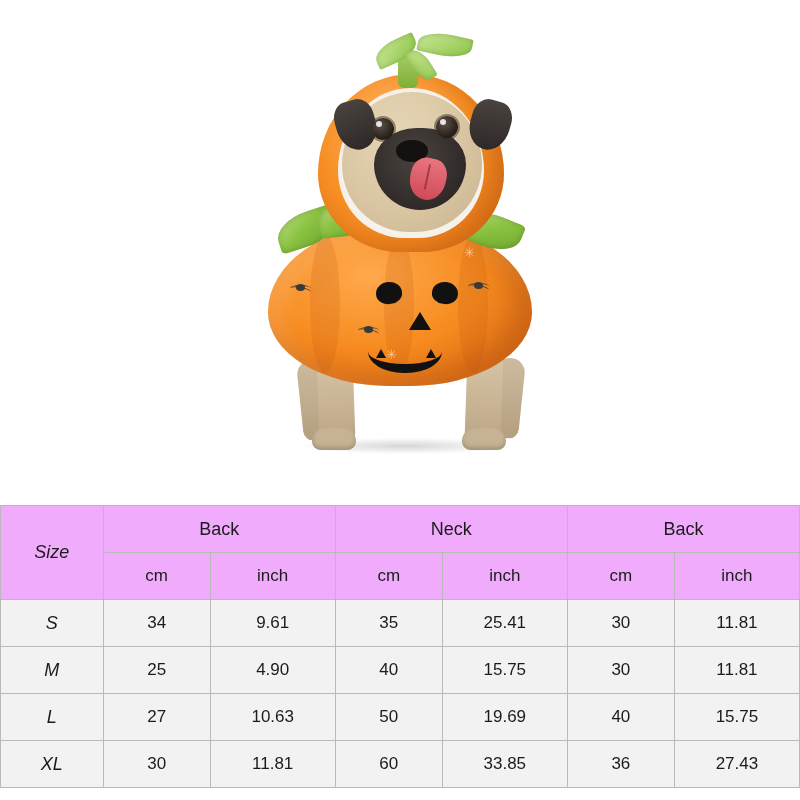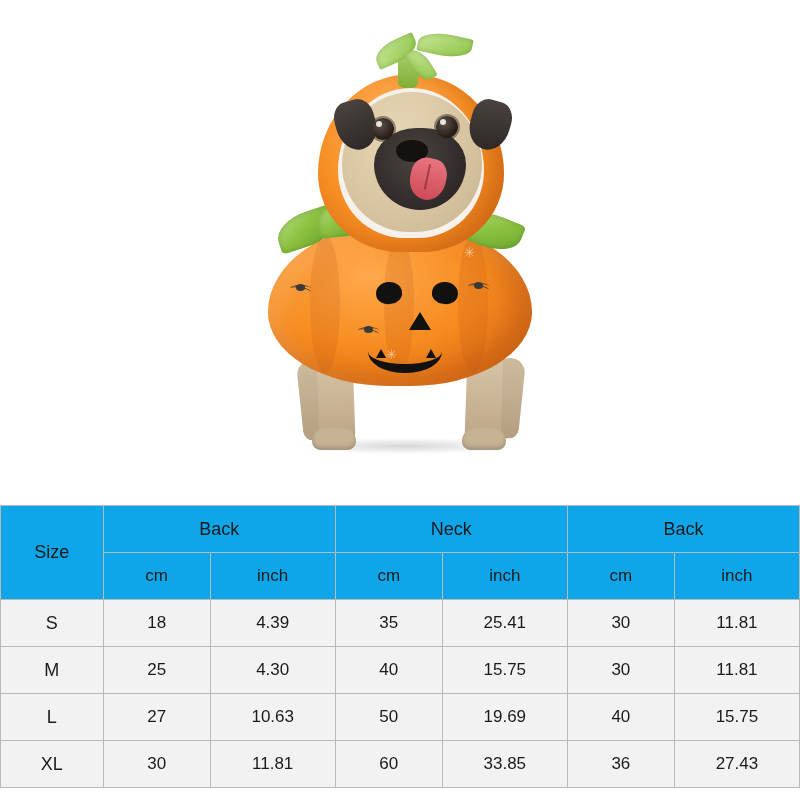--- a/index.html
+++ b/index.html
@@ -293,29 +293,29 @@
   table.size-table th {
     border: 1px solid #b9b9b9;
     text-align: center;
     font-weight: normal;
     height: 46px;
     padding: 0 4px;
     background: #f2f2f2;
   }
   table.size-table thead td,
   table.size-table thead th {
-    background: #0ea5e9;
+    background: #f0abfc;
   }
   table.size-table tbody td {
     background: #f2f2f2;
   }
   .col-size { width: 96px; }
   .col-num  { width: 100px; }
   .col-txt  { width: 117px; }
-  .size-cell { font-size: 18px; }
+  .size-cell { font-size: 18px; font-style: italic; }
   .group-head { font-size: 18px; }
 </style>
 </head>
 <body>
 
 <div class="page">
 
   <div class="photo">
     <div class="dog-wrap">
 
@@ -398,31 +398,31 @@
           <td>inch</td>
           <td>cm</td>
           <td>inch</td>
           <td>cm</td>
           <td>inch</td>
         </tr>
       </thead>
       <tbody>
         <tr>
           <td class="size-cell">S</td>
-          <td>18</td>
-          <td>4.39</td>
+          <td>34</td>
+          <td>9.61</td>
           <td>35</td>
           <td>25.41</td>
           <td>30</td>
           <td>11.81</td>
         </tr>
         <tr>
           <td class="size-cell">M</td>
           <td>25</td>
-          <td>4.30</td>
+          <td>4.90</td>
           <td>40</td>
           <td>15.75</td>
           <td>30</td>
           <td>11.81</td>
         </tr>
         <tr>
           <td class="size-cell">L</td>
           <td>27</td>
           <td>10.63</td>
           <td>50</td>

